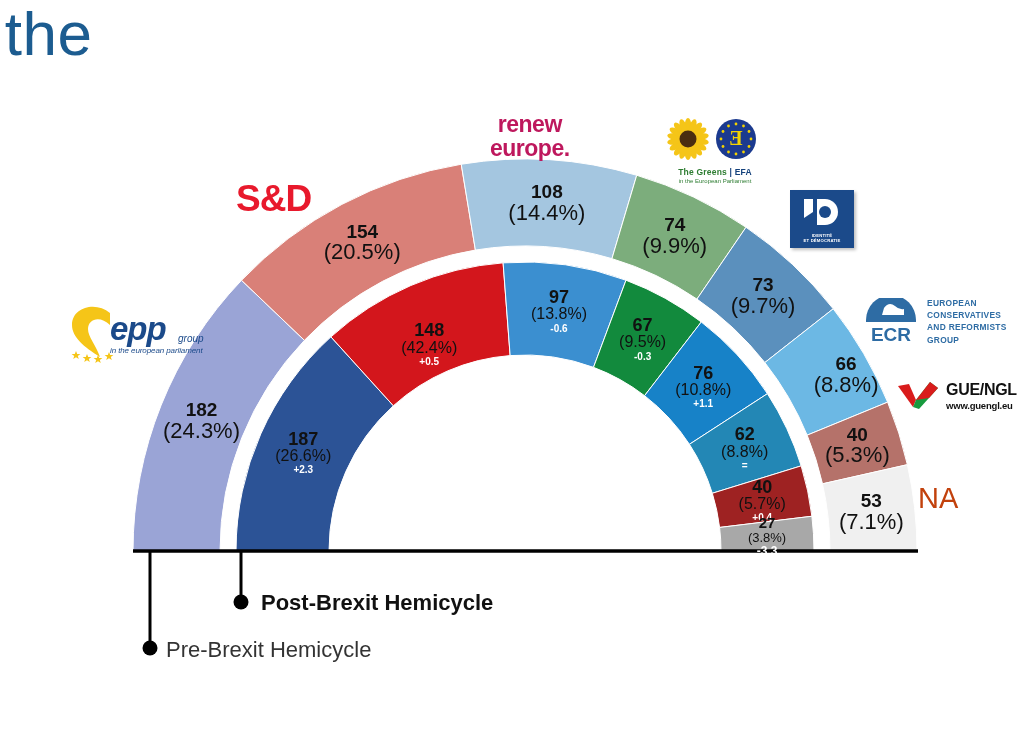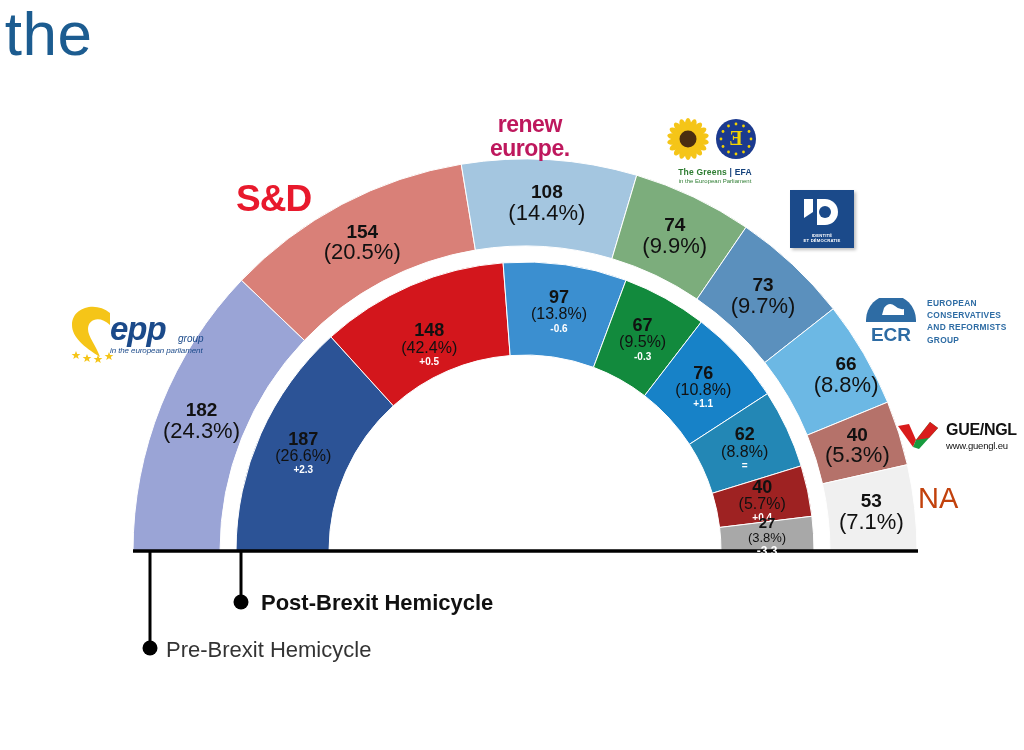--- a/index.html
+++ b/index.html
@@ -104,23 +104,23 @@
   }
 
   
   #ecr-logo { position: absolute; left: 862px; top: 297px; display: flex; align-items: center; gap: 7px; }
   #ecr-logo .ecr-words {
     font-size: 8.4px; font-weight: bold; color: #2e6ca4;
     line-height: 1.45; letter-spacing: .3px;
   }
 
   
-  #gue-logo { position: absolute; left: 896px; top: 420px; display: flex; align-items: center; gap: 6px; }
+  #gue-logo { position: absolute; left: 896px; top: 380px; display: flex; align-items: center; gap: 6px; }
   #gue-logo .gue-name { font-size: 16px; font-weight: bold; color: #111; line-height: 1; letter-spacing: -.3px; }
-  #gue-logo .gue-url { font-size: 9.5px; font-weight: normal; color: #111; margin-top: 2px; letter-spacing: -.2px; }
+  #gue-logo .gue-url { font-size: 9.5px; font-weight: bold; color: #111; margin-top: 2px; letter-spacing: -.2px; }
 
   
   #epp-logo { position: absolute; left: 66px; top: 303px; width: 140px; height: 62px; font-style: italic; }
   #epp-logo .epp-word {
     position: absolute; left: 44px; top: 7px;
     font-size: 33px; font-weight: bold; color: #1b4a8a; letter-spacing: -1px;
   }
   #epp-logo .epp-group {
     position: absolute; left: 112px; top: 30px;
     font-size: 10px; color: #1b4a8a; font-weight: 500;

